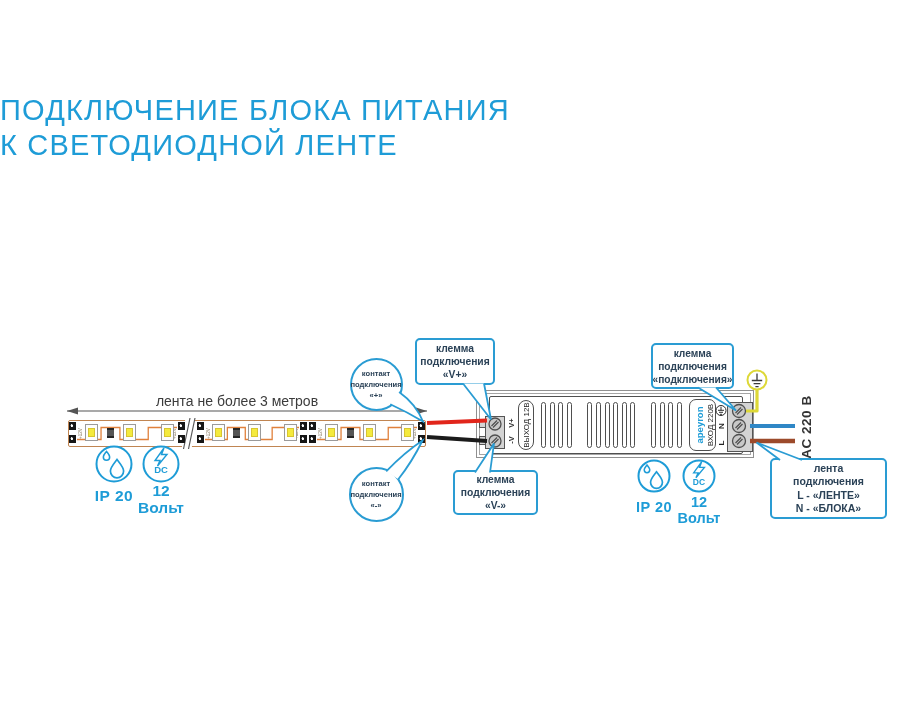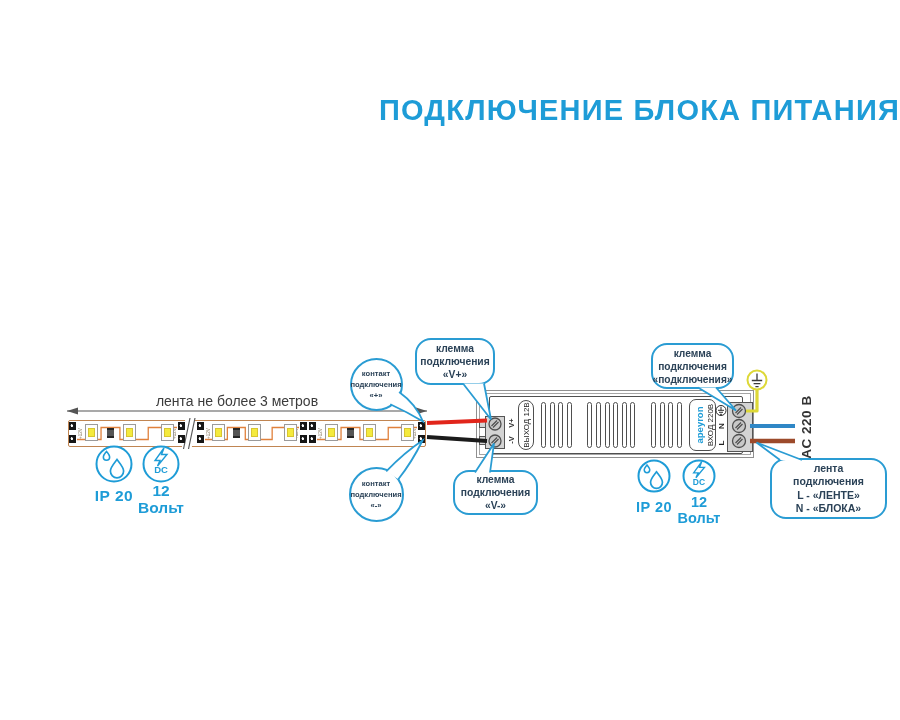--- a/index.html
+++ b/index.html
@@ -1,43 +1,44 @@
 <!DOCTYPE html>
 <html style="--accent: #1e9cd7; --callout-border: #2a9cd3; --callout-text: #2b4257; --wire-red: #e1251b; --wire-black: #1b1b1b; --wire-yellow: #ddd837; --wire-blue: #2f87c6; --wire-brown: #9c4a2b; --strip-border: #c08552; --trace: #e0813c; --led-core: #f4ea3d; --outline: #4f4f4f; --dim: #3c3c3c;"><head>
 <meta charset="utf-8">
 <style>
   html,body{margin:0;padding:0;background:#fff;}
   #scene{position:relative;width:900px;height:720px;background:#fff;overflow:hidden;
          font-family:"Liberation Sans",sans-serif;}
   .abs{position:absolute;box-sizing:border-box;}
-  #page-title{position:absolute;top:93px;left:0;width:100%;text-align:right;z-index:1;
-    color:var(--accent);font-weight:700;font-size:29px;line-height:35px;letter-spacing:1.2px;}
+  #page-title{position:absolute;top:93px;left:0;width:100%;text-align:left;z-index:1;
+    color:var(--accent);font-weight:400;font-size:29px;line-height:35px;letter-spacing:1.2px;}
   .z1{z-index:1;} 
   #base-svg{position:absolute;left:0;top:0;z-index:2;pointer-events:none;}
   #tails-svg{position:absolute;left:0;top:0;z-index:5;pointer-events:none;}
   #components{position:absolute;left:0;top:0;width:900px;height:720px;z-index:3;pointer-events:none;}
   .callout-box{position:absolute;box-sizing:border-box;background:#fff;border:2px solid var(--callout-border);
-    border-radius:16px;z-index:4;display:flex;flex-direction:column;align-items:center;justify-content:center;
+    border-radius:5px;z-index:4;display:flex;flex-direction:column;align-items:center;justify-content:center;
     color:var(--callout-text);font-weight:600;text-align:center;}
   .bubble{position:absolute;box-sizing:border-box;background:#fff;border:2px solid var(--callout-border);
     border-radius:50%;z-index:4;display:flex;flex-direction:column;align-items:center;justify-content:center;
     color:var(--callout-text);font-weight:700;text-align:center;font-size:7.6px;line-height:11px;}
   .rot{position:absolute;white-space:nowrap;transform:translate(-50%,-50%) rotate(-90deg);z-index:3;}
   .badge-txt{position:absolute;transform:translateX(-50%);z-index:3;color:var(--accent);
     font-weight:600;text-align:right;white-space:nowrap;}
   .psu-part{position:absolute;box-sizing:border-box;z-index:1;}
   .dim-label{position:absolute;transform:translateX(-50%);color:var(--dim);font-size:14px;z-index:3;white-space:nowrap;}
 </style>
 </head>
 <body>
 
 <div id="scene">
 
   <div id="page-title">
     <div>ПОДКЛЮЧЕНИЕ БЛОКА ПИТАНИЯ</div>
+    <div>К СВЕТОДИОДНОЙ ЛЕНТЕ</div>
   </div>
 
   <div class="dim-label" style="left:237px;top:393px;">лента не более 3 метров</div>
 
   <div class="abs z1" style="left:68px;top:420px;width:358px;height:27px;background:#fff;
               border:1.4px solid var(--strip-border);border-radius:2px;"></div>
 
   <div class="psu-part" style="left:476px;top:390px;width:278px;height:68px;border:1px solid #909090;"></div>
   <div class="psu-part" style="left:479px;top:393px;width:272px;height:62px;border:1px solid #a5a5a5;"></div>
 

